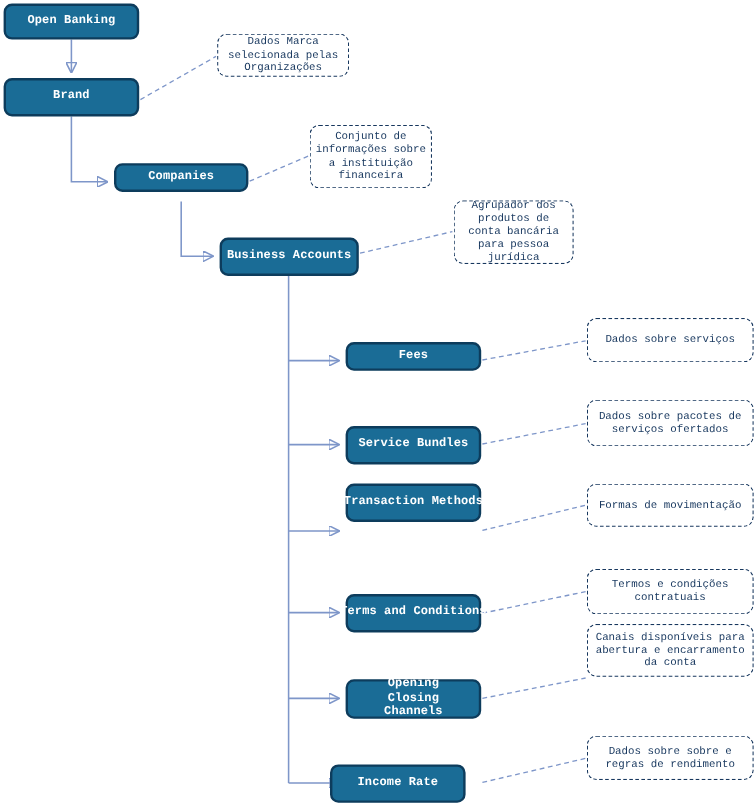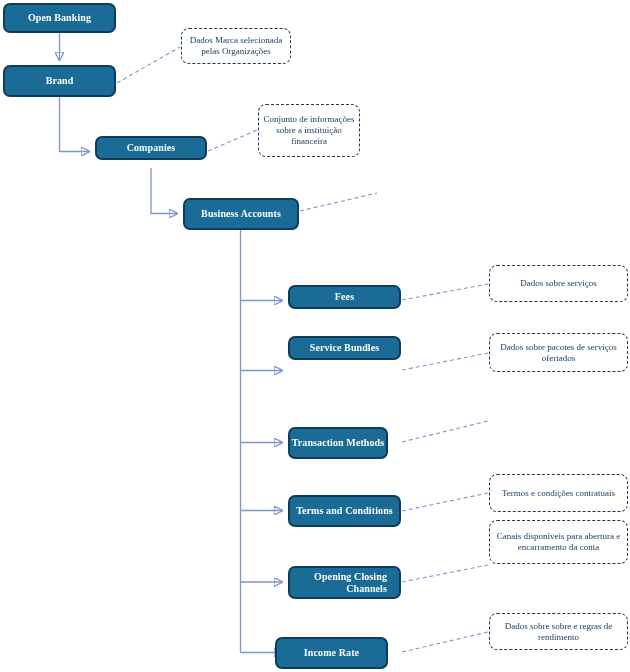--- a/index.html
+++ b/index.html
@@ -11,62 +11,62 @@
     --note-text:#17375E;
     --canvas-bg:#FFFFFF;
   }
   *{margin:0;padding:0;box-sizing:border-box;}
   html,body{background:#fff;}
   .canvas{
     position:relative;
     width:630px;height:672px;
     background:var(--canvas-bg,#fff);
     overflow:hidden;
-    font-family:Liberation Serif, serif;
+    font-family:Liberation Mono, monospace;
   }
   .wires{position:absolute;left:0;top:0;width:630px;height:672px;}
   .wires path{fill:none;stroke:var(--connector,#7E96C9);stroke-width:1.3;}
   .wires path.dash{stroke-dasharray:4 3;stroke-width:1.1;}
 
   .node{
     position:absolute;
     background:var(--node-fill,#1A6C96);
     border:2.5px solid var(--node-border,#0D3C5C);
     border-radius:7px;
     color:var(--node-text,#fff);
     font-size:10px;font-weight:bold;
     display:flex;align-items:center;justify-content:center;
     text-align:center;
     white-space:nowrap;
     line-height:1.15;
     letter-spacing:.1px;
   }
-  .node.wrap{white-space:normal;padding:0 12px;text-align:right;}
+  .node.wrap{white-space:normal;padding:0 12px;}
 
   .note{
     position:absolute;
     background:#fff;
     border:1px dashed var(--note-border,#17375E);
     border-radius:8px;
     color:var(--note-text,#17375E);
     font-size:9px;
     display:flex;align-items:center;justify-content:center;
     text-align:center;
     line-height:1.22;
     padding:2px 4px;
   }
 
   
   .n-open      {left:3px;  top:3px;  width:113px;height:30px}
   .n-brand     {left:3px;  top:65px; width:113px;height:32px}
   .n-companies {left:95px; top:136px;width:112px;height:24px}
   .n-business  {left:183px;top:198px;width:116px;height:32px}
   .n-fees      {left:288px;top:285px;width:113px;height:24px}
-  .n-sb        {left:288px;top:336px;width:113px;height:24px}
-  .n-tm        {left:288px;top:427px;width:100px;height:32px}
+  .n-sb        {left:288px;top:355px;width:113px;height:32px}
+  .n-tm        {left:288px;top:403px;width:113px;height:32px}
   .n-terms     {left:288px;top:495px;width:113px;height:32px}
   .n-occ       {left:288px;top:566px;width:113px;height:33px}
   .n-income    {left:275px;top:637px;width:113px;height:32px}
 
   
   .t-brand    {left:181px;top:28px; width:110px;height:36px}
   .t-companies{left:258px;top:104px;width:102px;height:53px}
   .t-business {left:378px;top:167px;width:100px;height:53px;padding:2px 6px}
   .t-fees     {left:489px;top:265px;width:139px;height:37px}
   .t-sb       {left:489px;top:333px;width:139px;height:39px}
@@ -115,19 +115,21 @@
   <div class="node n-business">Business Accounts</div>
   <div class="node n-fees">Fees</div>
   <div class="node n-sb">Service Bundles</div>
   <div class="node n-tm">Transaction Methods</div>
   <div class="node n-terms">Terms and Conditions</div>
   <div class="node n-occ wrap">Opening Closing Channels</div>
   <div class="node n-income">Income Rate</div>
 
   <div class="note t-brand">Dados Marca selecionada pelas Organizações</div>
   <div class="note t-companies">Conjunto de informações sobre a instituição financeira</div>
+  <div class="note t-business">Agrupador dos produtos de conta bancária para pessoa jurídica</div>
   <div class="note t-fees">Dados sobre serviços</div>
   <div class="note t-sb">Dados sobre pacotes de serviços ofertados</div>
+  <div class="note t-tm">Formas de movimentação</div>
   <div class="note t-terms">Termos e condições contratuais</div>
   <div class="note t-occ">Canais disponíveis para abertura e encarramento da conta</div>
   <div class="note t-income">Dados sobre sobre e regras de rendimento</div>
 
 </div>
 
 </body></html>

